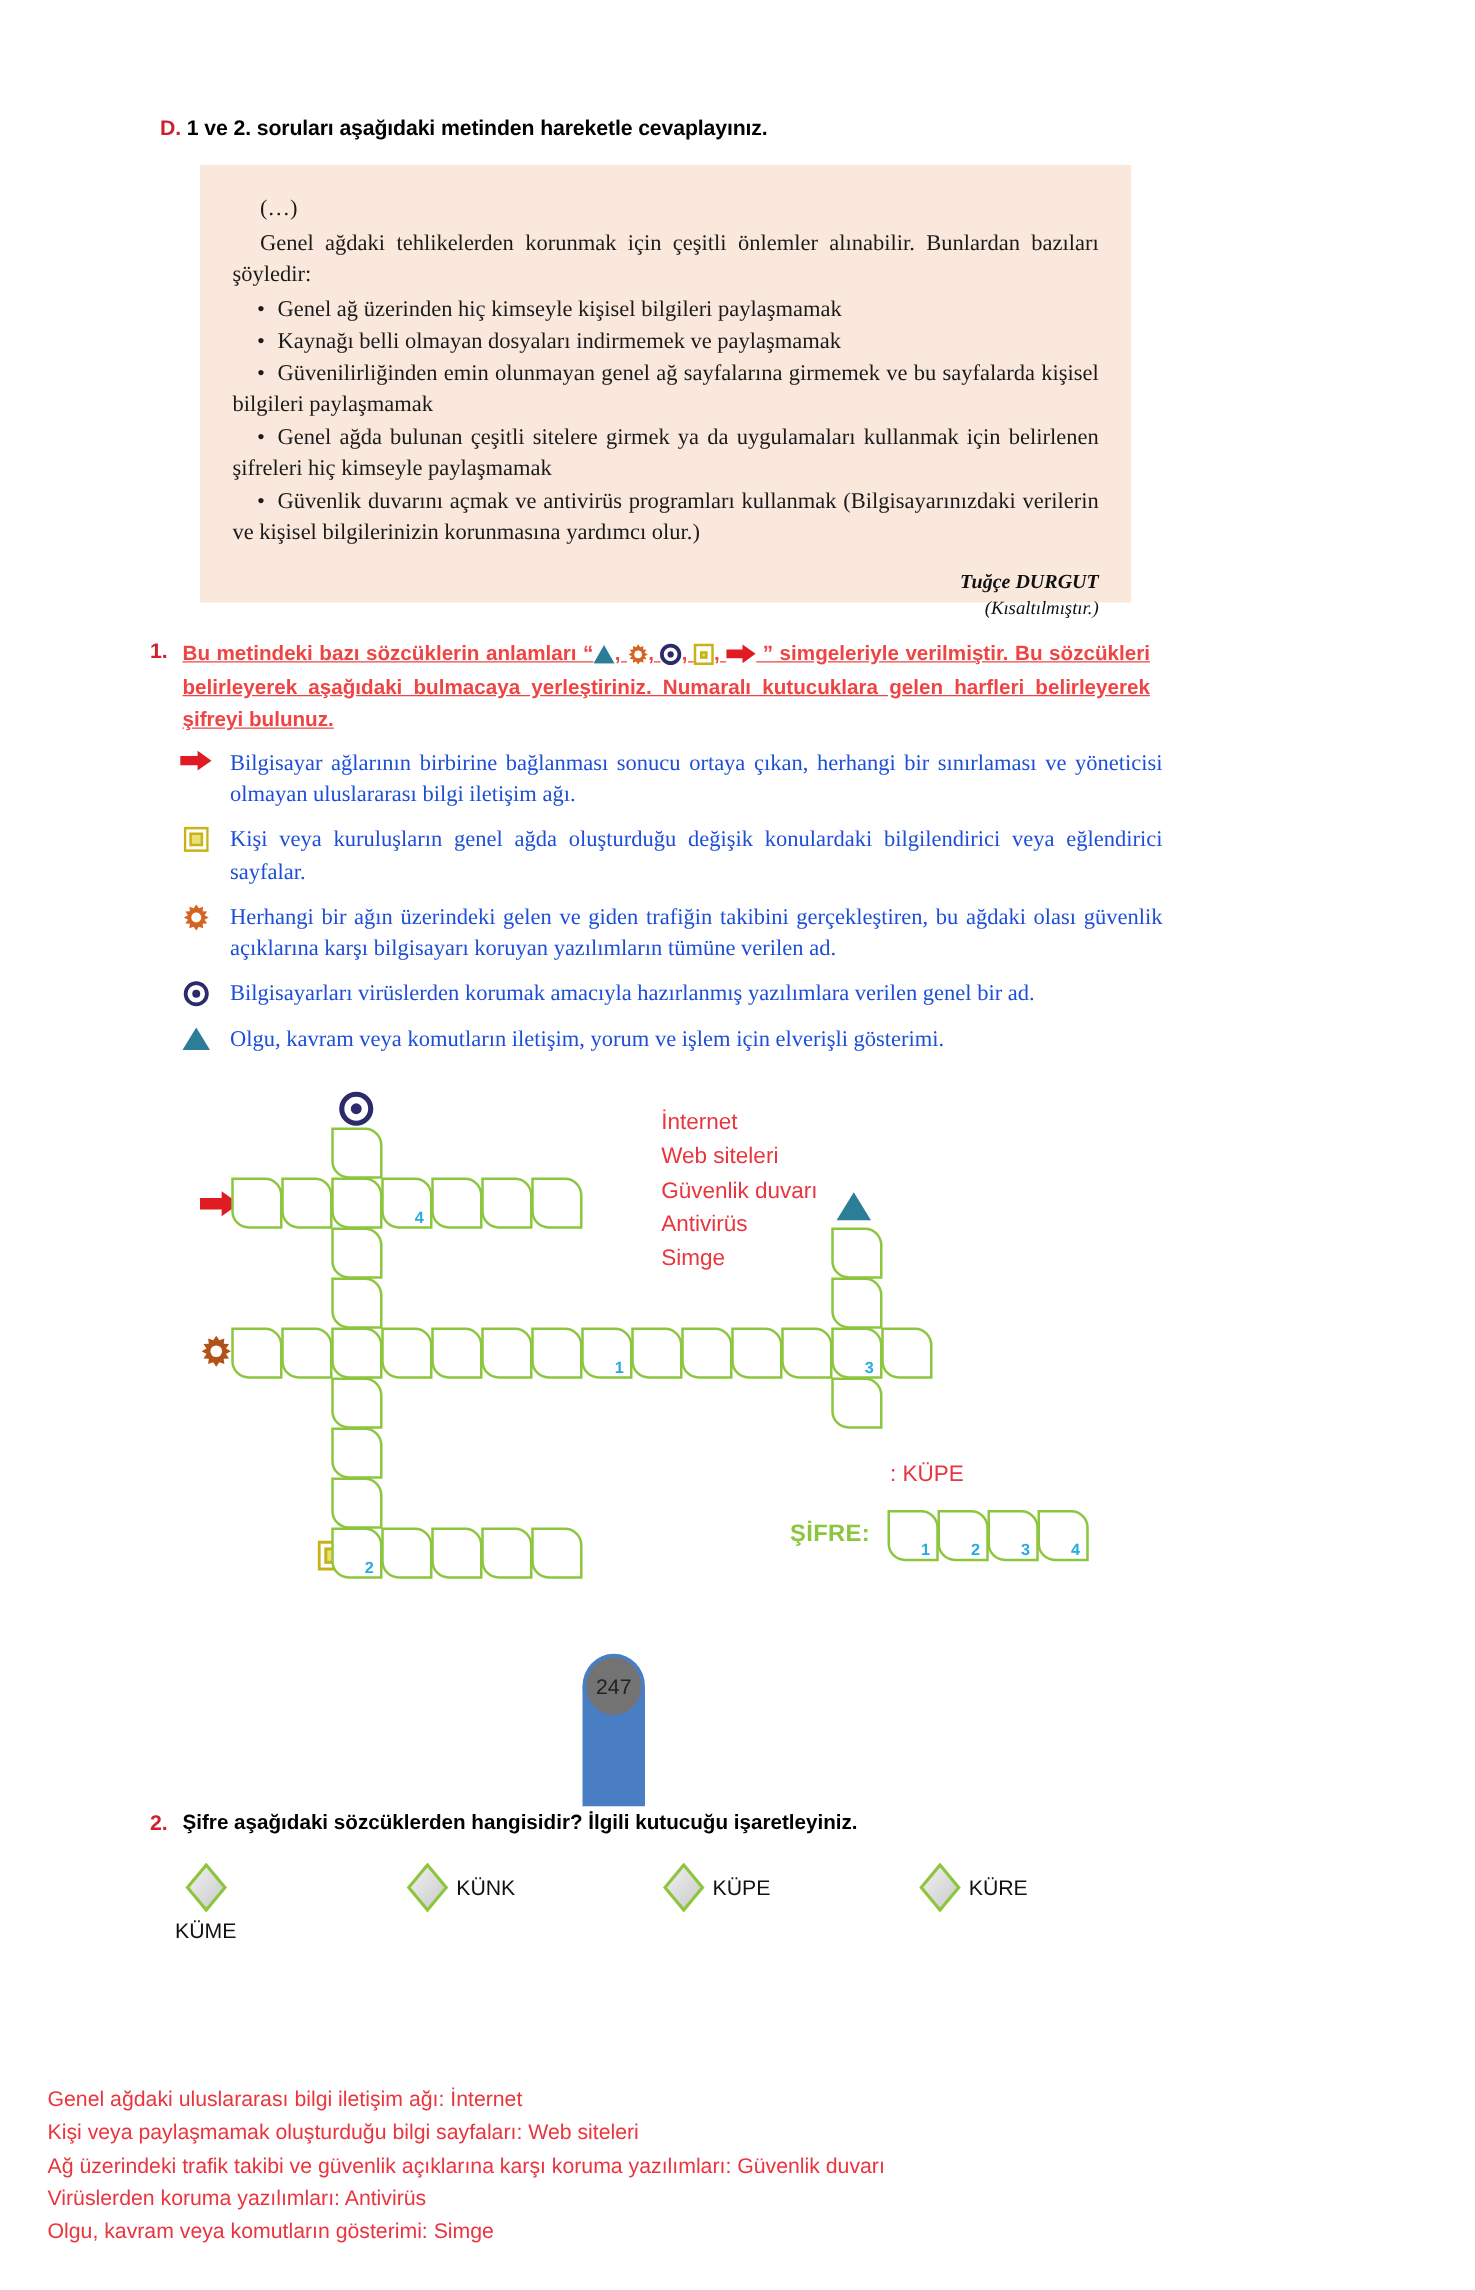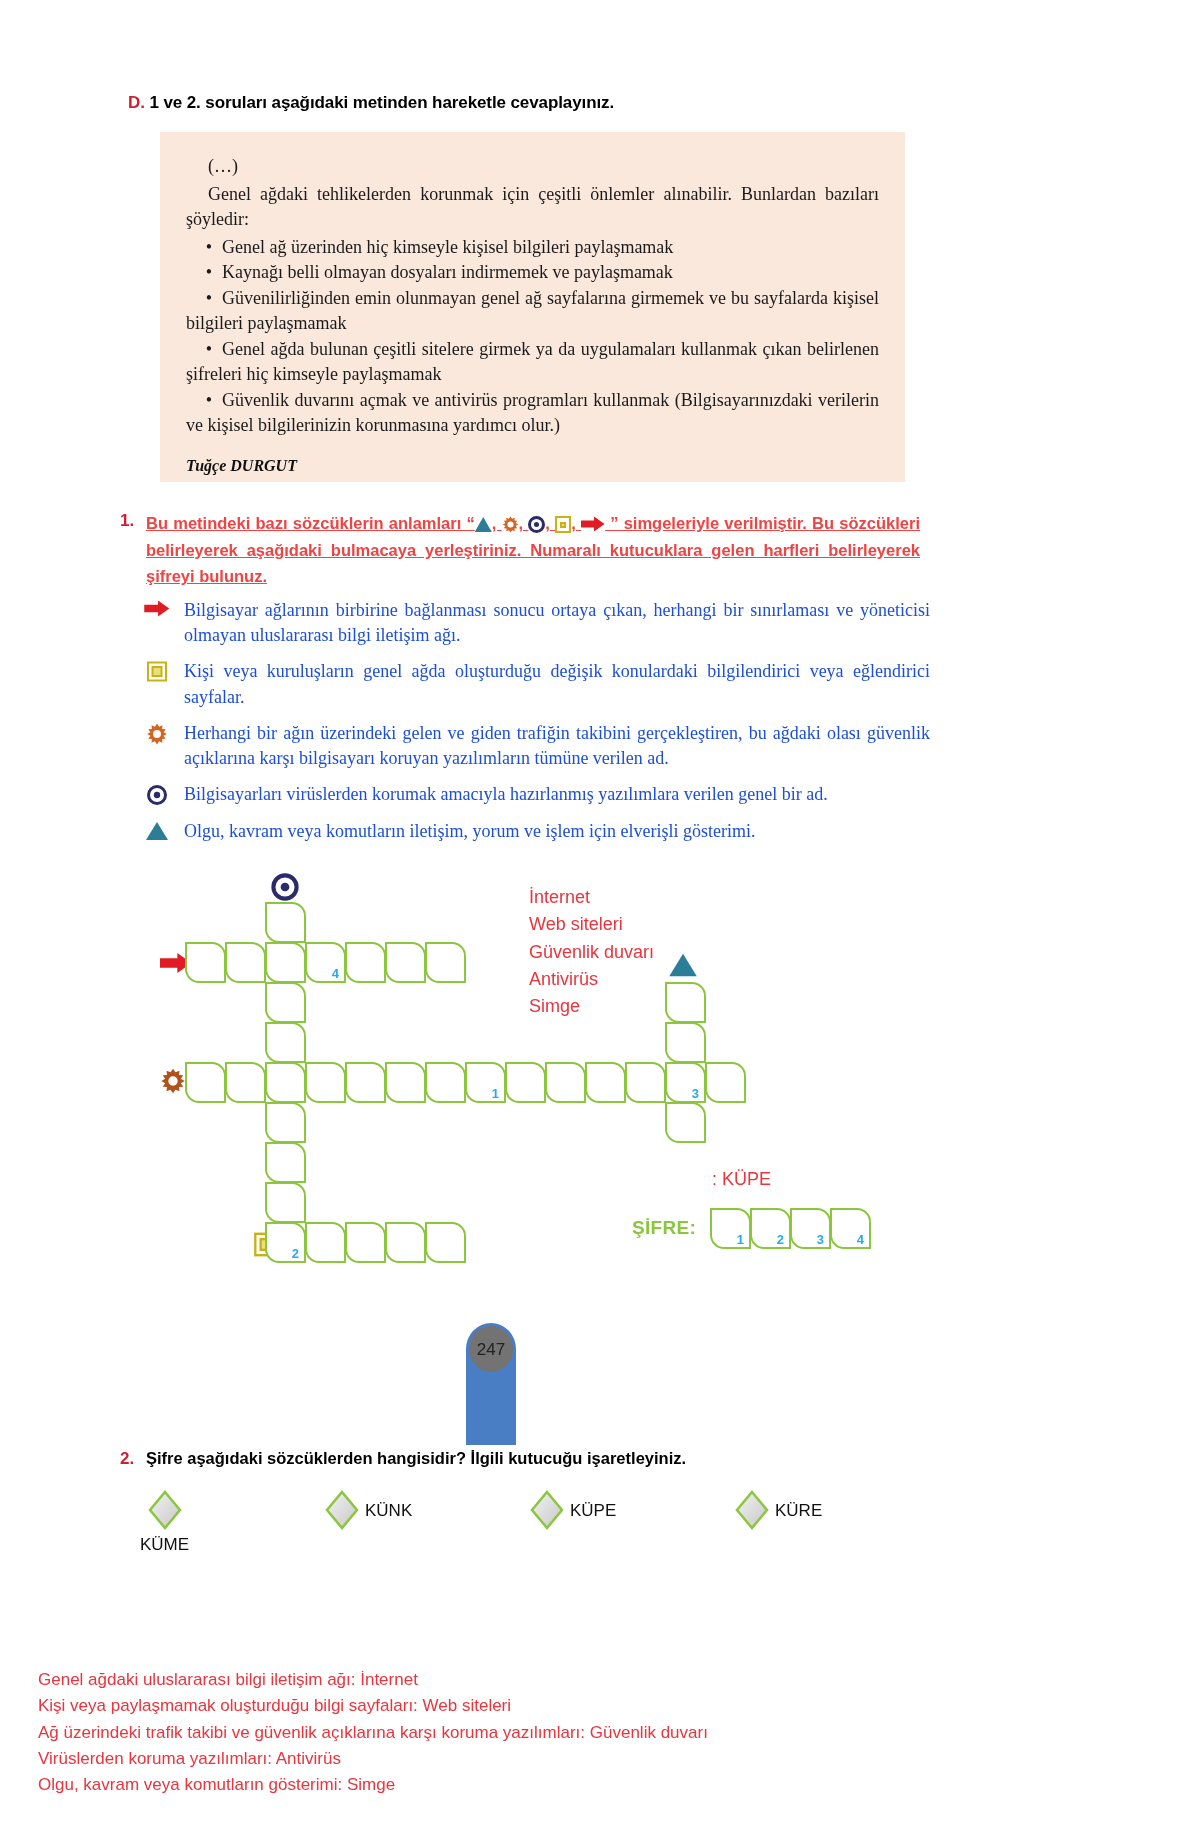--- a/index.html
+++ b/index.html
@@ -18,21 +18,21 @@
   
   .readbox{position:absolute;left:160px;top:132px;width:745px;height:350px;
     background:#fbe8dd;}
   .readbox .inner{padding:22px 26px 10px 26px;
     font:18px/1.42 "Liberation Serif",serif;color:#1a1a1a;text-align:justify;}
   .rb-p{margin:0 0 2px 0;}
   .rb-ellipsis{margin-left:22px;}
   .rb-indent{text-indent:22px;}
   .rb-bullet{margin:0;padding-left:0;text-indent:0;}
   .rb-bullet .bl{display:inline-block;width:26px;text-align:right;padding-right:10px;}
-  .attrib{margin-top:16px;text-align:left;
+  .attrib{margin-top:16px;text-align:right;
     font:italic bold 16px/1.35 "Liberation Serif",serif;color:#111;}
   .attrib .sub{display:block;font-weight:normal;font-style:italic;font-size:15px;}
 
   
   .q1{position:absolute;left:120px;top:510px;width:800px;}
   .q1-num{position:absolute;left:0;top:2px;color:#cf2030;font:bold 17px/1 "Liberation Sans",sans-serif;}
   .q1-body{margin-left:26px;font:bold 16.5px/1.62 "Liberation Sans",sans-serif;
     color:#ef4444;text-align:justify;text-decoration:underline;}
 
   
@@ -114,27 +114,28 @@
       <div class="rb-p rb-bullet">
         <span class="bl">•</span><span>Genel ağ üzerinden hiç kimseyle kişisel bilgileri paylaşmamak</span>
       </div>
       <div class="rb-p rb-bullet">
         <span class="bl">•</span><span>Kaynağı belli olmayan dosyaları indirmemek ve paylaşmamak</span>
       </div>
       <div class="rb-p rb-bullet">
         <span class="bl">•</span><span>Güvenilirliğinden emin olunmayan genel ağ sayfalarına girmemek ve bu sayfalarda kişisel bilgileri paylaşmamak</span>
       </div>
       <div class="rb-p rb-bullet">
-        <span class="bl">•</span><span>Genel ağda bulunan çeşitli sitelere girmek ya da uygulamaları kullanmak çıkan belirlenen şifreleri hiç kimseyle paylaşmamak</span>
+        <span class="bl">•</span><span>Genel ağda bulunan çeşitli sitelere girmek ya da uygulamaları kullanmak için belirlenen şifreleri hiç kimseyle paylaşmamak</span>
       </div>
       <div class="rb-p rb-bullet">
         <span class="bl">•</span><span>Güvenlik duvarını açmak ve antivirüs programları kullanmak (Bilgisayarınızdaki verilerin ve kişisel bilgilerinizin korunmasına yardımcı olur.)</span>
       </div>
       <div class="attrib">
         <span>Tuğçe DURGUT</span>
+        <span class="sub">(Kısaltılmıştır.)</span>
       </div>
     </div>
   </div>
 
   <div class="q1">
     <span class="q1-num">1.</span>
     <div class="q1-body">
       <span>Bu metindeki bazı sözcüklerin anlamları “</span><span class="ic ic-tri"></span><span>, </span><span class="ic ic-sun">
         <svg width="17" height="17" viewBox="0 0 20 20" aria-hidden="true">
           <path d="M10 0.5 L11.9 3.3 L15 2.1 L14.6 5.4 L17.9 5.6 L16 8.3 L19 10 L16 11.7 L17.9 14.4 L14.6 14.6 L15 17.9 L11.9 16.7 L10 19.5 L8.1 16.7 L5 17.9 L5.4 14.6 L2.1 14.4 L4 11.7 L1 10 L4 8.3 L2.1 5.6 L5.4 5.4 L5 2.1 L8.1 3.3 Z" fill="#d4641f"></path>

